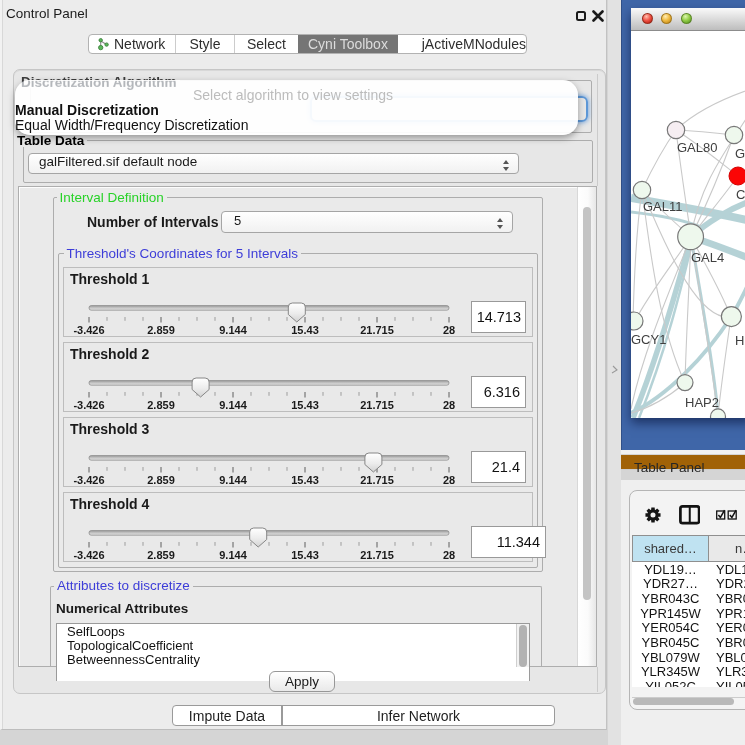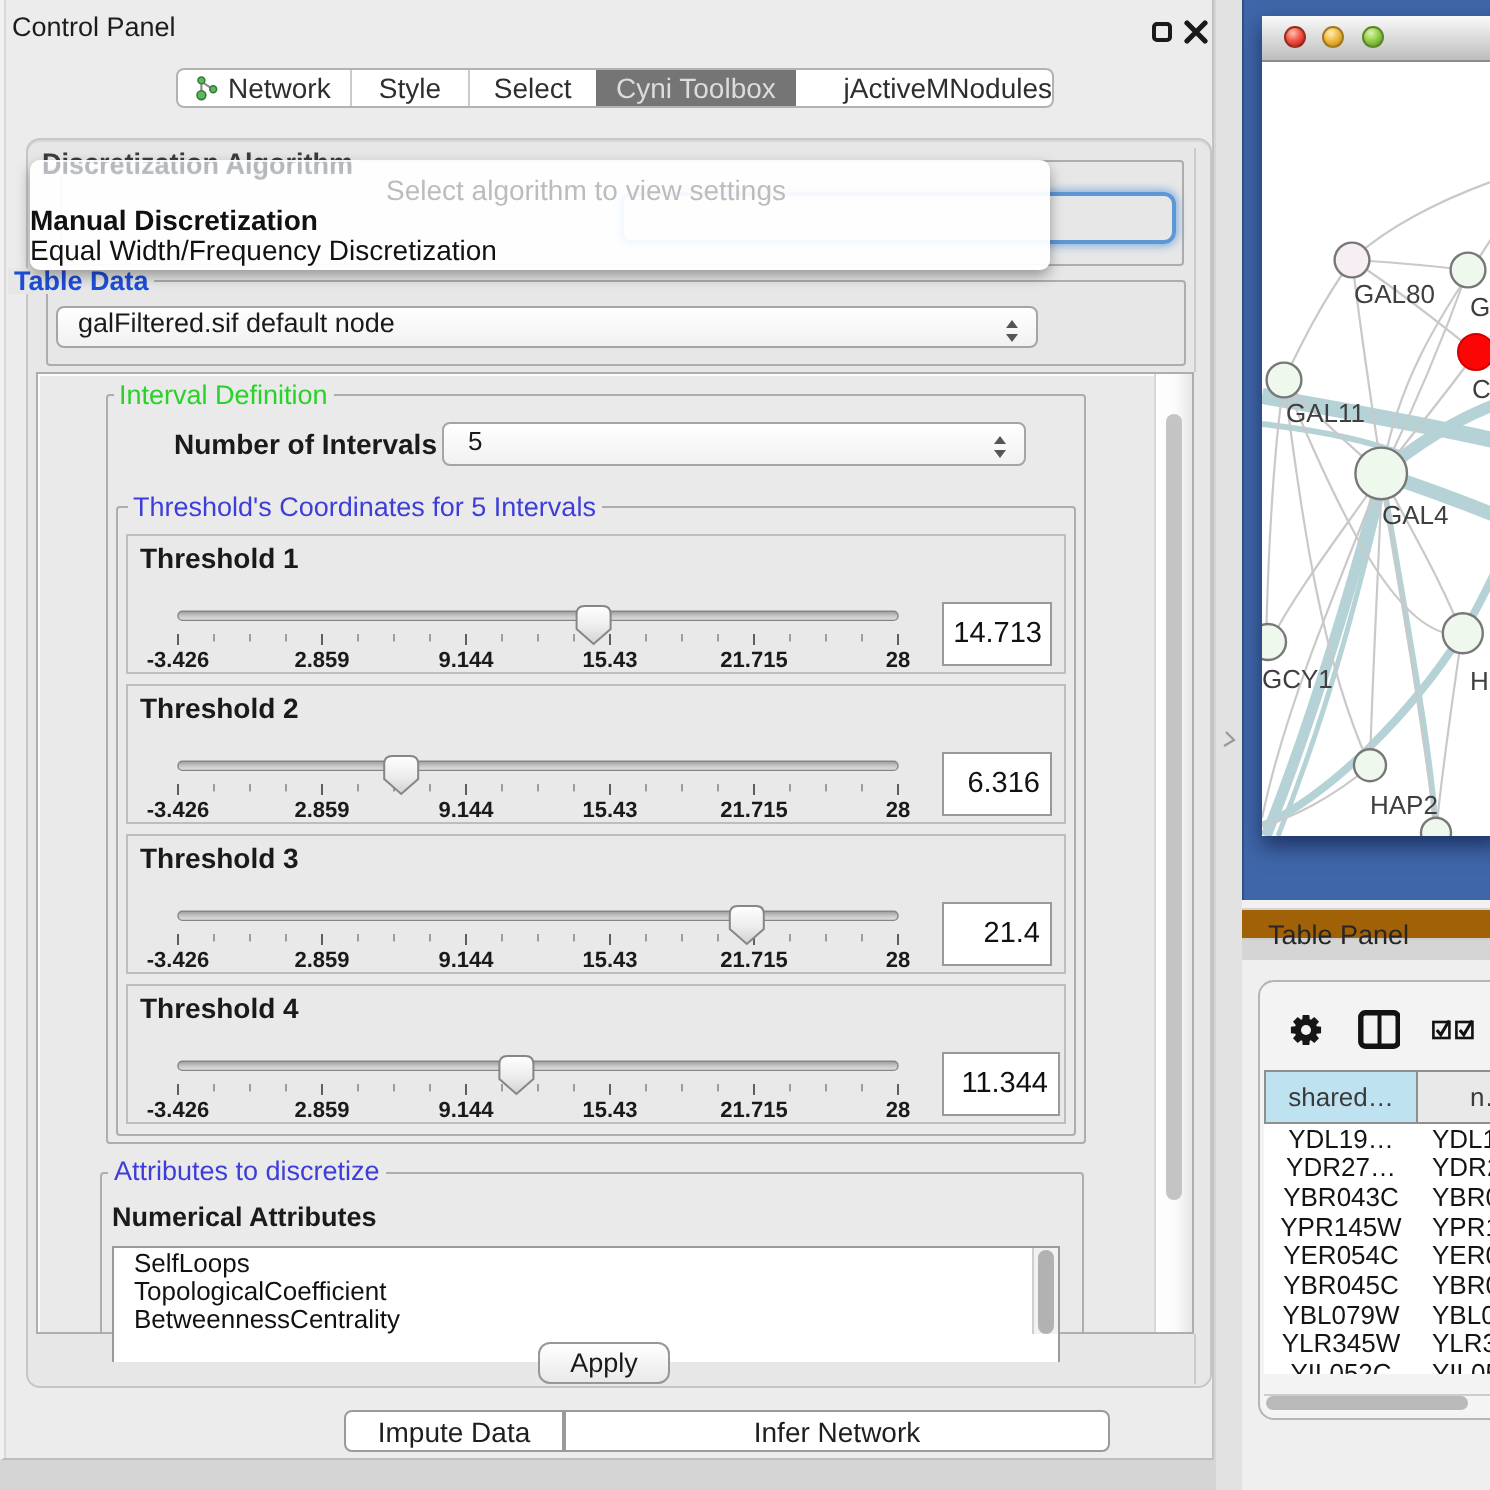--- a/index.html
+++ b/index.html
@@ -29,23 +29,23 @@
 <div style="width:63px;display:flex;align-items:center;justify-content:center;border-right:1px solid #ccc;">Style</div>
 <div style="width:69px;display:flex;align-items:center;justify-content:center;">Select</div>
 <div style="width:108px;display:flex;align-items:center;justify-content:center;background:#757575;color:#dcdcdc;">Cyni Toolbox</div>
 <div style="flex:1;display:flex;align-items:center;justify-content:center;padding-left:24px;">jActiveMNodules</div>
 </div>
 <div class="ab" style="left:13px;top:69px;width:593px;height:625px;background:#e7e7e7;border:1px solid #c6c6c6;border-radius:7px;box-shadow:inset 0 1px 0 #d8d8d8;"></div>
 <div class="grp" style="left:30px;top:80px;width:562px;height:53px;"></div>
 <div class="gt" style="left:18px;top:75px;color:#3c3c3c;font-weight:bold;background:#e7e7e7;">Discretization Algorithm</div>
 <div class="ab" style="left:310px;top:96px;width:278px;height:26px;background:transparent;border:2px solid #5d97d6;border-radius:6px;box-shadow:0 0 4px 1px rgba(90,150,220,.7);"></div>
 <div class="grp" style="left:23px;top:140px;width:570px;height:43px;"></div>
-<div class="gt" style="left:4px;top:134px;color:#1d4ed8;font-weight:bold;background:#e7e7e7;">Table Data</div>
+<div class="gt" style="left:14px;top:134px;color:#000000;font-weight:bold;background:#e7e7e7;">Table Data</div>
 <div class="cbx" style="left:28px;top:153px;width:491px;height:21px;line-height:15px;padding-left:10px;font-size:13.5px;">galFiltered.sif default node<span class="varr" style="top:3px;"></span></div>
-<div class="ab" style="left:15px;top:80px;width:510px;height:55px;background:rgba(255,255,255,0.94);border-radius:5px;box-shadow:0 3px 7px rgba(0,0,0,0.35);">
+<div class="ab" style="left:15px;top:80px;width:563px;height:55px;background:rgba(255,255,255,0.94);border-radius:15px;box-shadow:0 3px 7px rgba(0,0,0,0.35);">
 <div class="ab" style="left:178px;top:7px;font-size:14px;color:#bcbcbc;">Select algorithm to view settings</div>
 <div class="ab" style="left:6px;top:-5px;font-size:13.5px;font-weight:bold;color:rgba(105,110,120,0.45);clip-path:inset(6px 0 0 0);">Discretization Algorithm</div>
 <div class="ab" style="left:0px;top:37px;font-size:14px;color:#111;">Equal Width/Frequency Discretization</div>
 <div class="ab" style="left:0px;top:22px;font-size:14px;font-weight:bold;color:#111;">Manual Discretization</div>
 </div>
 <div class="ab" style="left:597px;top:74px;width:1px;height:112px;background:#cbcbcb;"></div>
 <div class="ab" style="left:597px;top:667px;width:1px;height:25px;background:#cbcbcb;"></div>
 <div class="ab" style="left:18px;top:186px;width:579px;height:481px;background:#eaeaea;border:1px solid #aeaeae;box-shadow:inset 1px 1px 0 #fdfdfd;"></div>
 <div class="ab" style="left:577px;top:187px;width:19px;height:479px;background:linear-gradient(90deg,#ffffff 0%,#fbfbfb 55%,#e7e7e7 100%);border-left:1px solid #d8d8d8;"></div>
 <div class="ab" style="left:583px;top:207px;width:8px;height:393px;background:#c4c4c4;border-radius:4px;"></div>
@@ -234,21 +234,21 @@
       <line x1="367.0" y1="49" x2="367.0" y2="52.8" stroke="#9d9d9d" stroke-width="1"></line>
       <line x1="385.0" y1="49" x2="385.0" y2="54.5" stroke="#5f5f5f" stroke-width="1"></line>
       <text x="25" y="65.5" font-size="11" font-weight="bold" fill="#1a1a1a" text-anchor="middle" font-family="Liberation Sans">-3.426</text>
       <text x="97" y="65.5" font-size="11" font-weight="bold" fill="#1a1a1a" text-anchor="middle" font-family="Liberation Sans">2.859</text>
       <text x="169" y="65.5" font-size="11" font-weight="bold" fill="#1a1a1a" text-anchor="middle" font-family="Liberation Sans">9.144</text>
       <text x="241" y="65.5" font-size="11" font-weight="bold" fill="#1a1a1a" text-anchor="middle" font-family="Liberation Sans">15.43</text>
       <text x="313" y="65.5" font-size="11" font-weight="bold" fill="#1a1a1a" text-anchor="middle" font-family="Liberation Sans">21.715</text>
       <text x="385" y="65.5" font-size="11" font-weight="bold" fill="#1a1a1a" text-anchor="middle" font-family="Liberation Sans">28</text>
       <path d="M 185.7,46.5 L 185.7,39 Q 185.7,35 189.7,35 L 198.7,35 Q 202.7,35 202.7,39 L 202.7,46.5 L 194.2,54 Z" fill="url(#tg4)" stroke="#868686" stroke-width="1"></path>
     </svg>
-    <div class="ab" style="left:407px;top:33.5px;width:59px;height:32px;background:#fff;border:1px solid #999;font-size:14.5px;color:#111;text-align:right;line-height:30px;padding-right:5px;">11.344</div>
+    <div class="ab" style="left:407px;top:33.5px;width:75px;height:32px;background:#fff;border:1px solid #999;font-size:14.5px;color:#111;text-align:right;line-height:30px;padding-right:5px;">11.344</div>
   </div>
 <div class="grp" style="left:50px;top:586px;width:492px;height:80px;border-bottom:none;border-radius:2px 2px 0 0;"></div>
 <div class="gt" style="left:54px;top:579px;color:#3d3dd8;background:#eaeaea;">Attributes to discretize</div>
 <div class="ab" style="left:56px;top:600.5px;font-size:13.5px;font-weight:bold;color:#1a1a1a;">Numerical Attributes</div>
 <div class="ab" style="left:56px;top:623px;width:474px;height:58px;background:#fff;border:1px solid #9a9a9a;border-bottom:none;overflow:hidden;">
 <div style="padding-left:10px;font-size:13px;color:#111;line-height:14.1px;padding-top:0.5px;">SelfLoops<br>TopologicalCoefficient<br>BetweennessCentrality</div>
 <div class="ab" style="right:0;top:0;width:13px;height:43px;background:#f2f2f2;border-left:1px solid #cfcfcf;"></div>
 <div class="ab" style="right:2.5px;top:1px;width:8px;height:42px;background:#b2b2b2;border-radius:4px;"></div>
 </div>
 <div class="ab" style="left:269px;top:671px;width:66px;height:21px;background:linear-gradient(#ffffff,#e9e9e9);border:1px solid #979797;border-radius:6px;font-size:13.5px;color:#1a1a1a;text-align:center;line-height:19px;">Apply</div>

